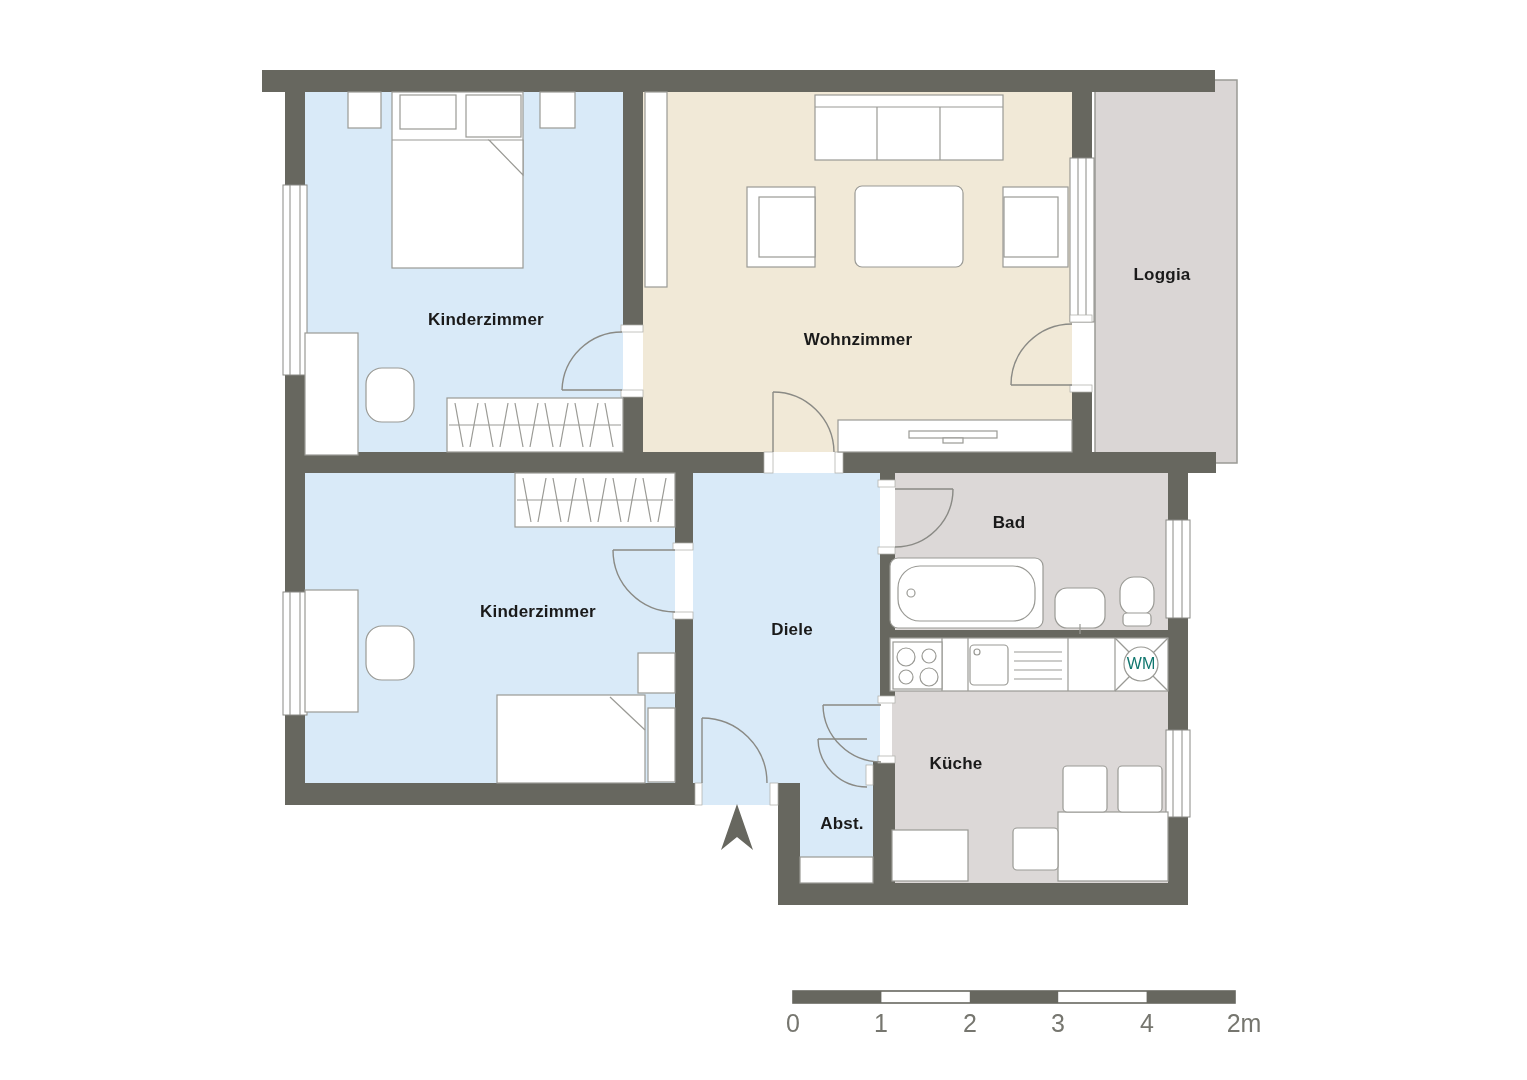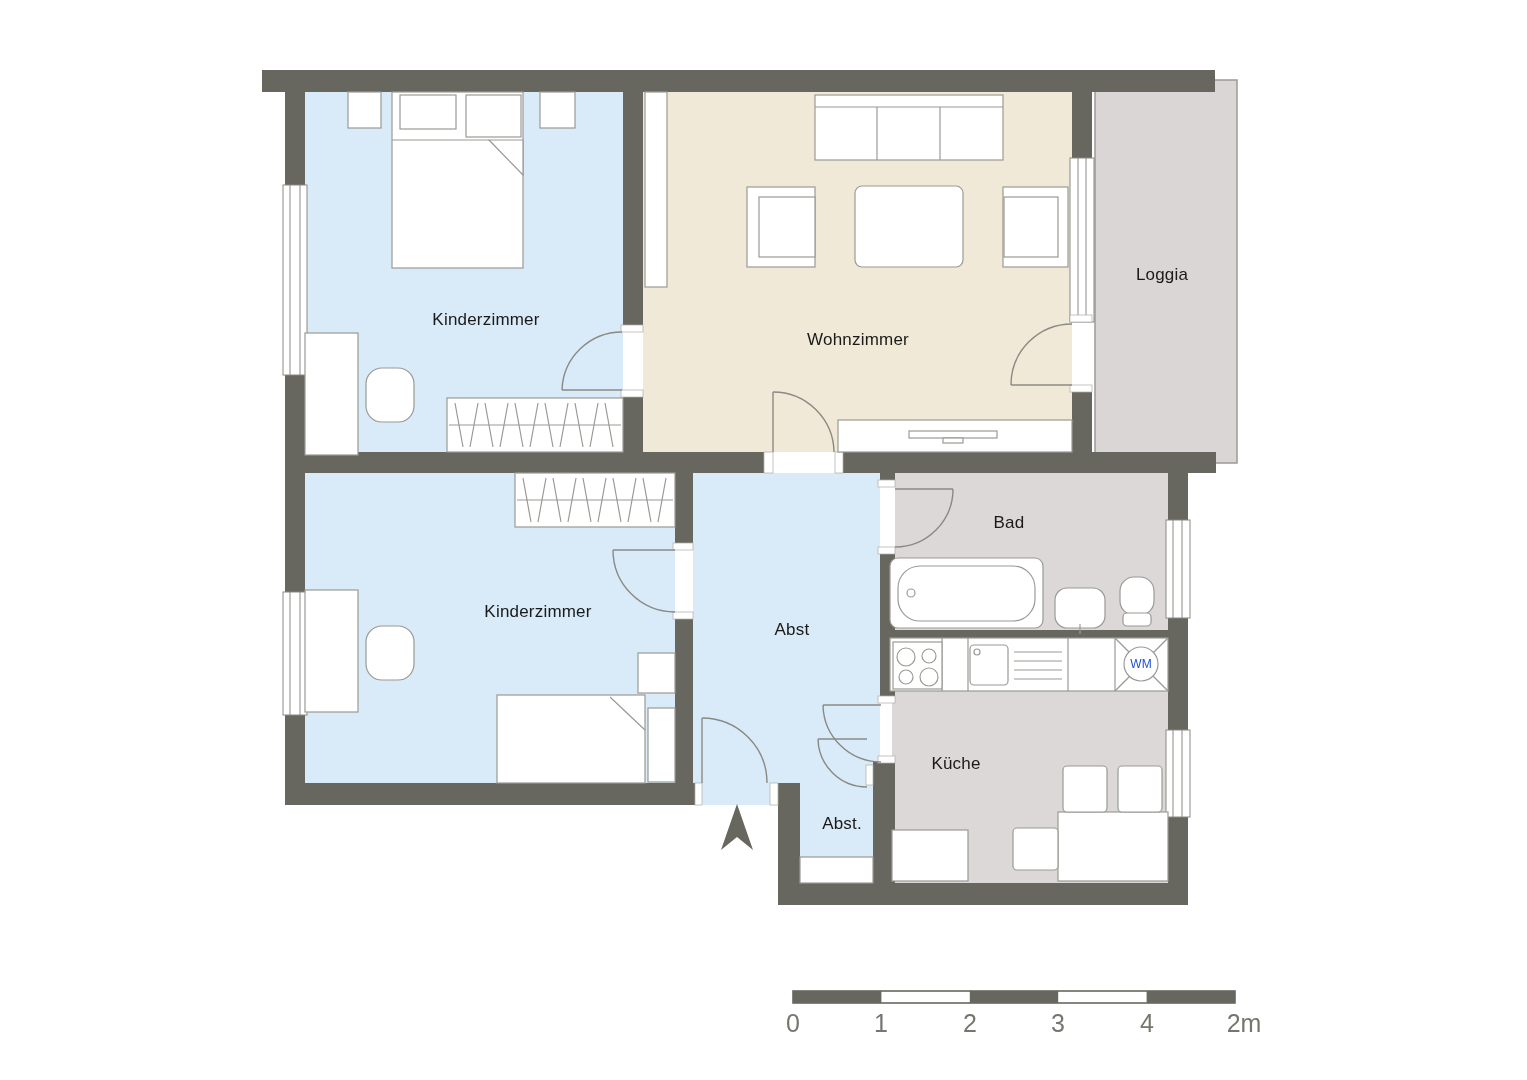--- a/index.html
+++ b/index.html
@@ -1,21 +1,21 @@
 <!DOCTYPE html>
 <html><head>
 <meta charset="utf-8">
 <style>
   html,body{margin:0;padding:0;background:#fff;}
   #canvas{position:relative;width:1527px;height:1080px;background:#ffffff;overflow:hidden;
           font-family:"Liberation Sans",sans-serif;}
   #plan-svg{position:absolute;left:0;top:0;}
-  .room-label{position:absolute;transform:translate(-50%,-50%);font-weight:normal;font-size:17px;
+  .room-label{position:absolute;transform:translate(-50%,-50%);font-weight:bold;font-size:17px;
               color:#1a1a1a;white-space:nowrap;letter-spacing:.2px;}
-  .wm-label{position:absolute;transform:translate(-50%,-50%);font-size:12px;color:#1d4ed8;}
+  .wm-label{position:absolute;transform:translate(-50%,-50%);font-size:16px;color:#0f766e;}
   .scale-label{position:absolute;transform:translate(-50%,0);font-size:25px;color:#76766f;}
   #watermark{position:absolute;left:400px;top:430px;width:810px;height:270px;pointer-events:none;
              filter:drop-shadow(0 5px 7px rgba(110,130,155,.5));}
   #watermark-text{position:absolute;left:0;top:92px;width:810px;text-align:center;
                   font-family:"DejaVu Serif",serif;font-size:90px;letter-spacing:1px;
                   color:rgba(255,255,255,.82);}
   #logo-svg{position:absolute;left:160px;top:12px;}
 </style>
 </head>
 <body>
@@ -273,21 +273,21 @@
     <rect x="969.8" y="991" width="88.4" height="12" fill="#67675f"></rect>
     <rect x="1146.6" y="991" width="88.4" height="12" fill="#67675f"></rect>
   </g>
 </svg>
 
 
   <div class="room-label" style="left:486px;top:320px">Kinderzimmer</div>
   <div class="room-label" style="left:858px;top:340px">Wohnzimmer</div>
   <div class="room-label" style="left:1162px;top:275px">Loggia</div>
   <div class="room-label" style="left:538px;top:612px">Kinderzimmer</div>
-  <div class="room-label" style="left:792px;top:630px">Abst</div>
+  <div class="room-label" style="left:792px;top:630px">Diele</div>
   <div class="room-label" style="left:1009px;top:523px">Bad</div>
   <div class="room-label" style="left:956px;top:764px">Küche</div>
   <div class="room-label" style="left:842px;top:824px">Abst.</div>
   <div class="wm-label" style="left:1141px;top:664px">WM</div>
 
   <div class="scale-label" style="left:793px;top:1009px">0</div>
   <div class="scale-label" style="left:881px;top:1009px">1</div>
   <div class="scale-label" style="left:970px;top:1009px">2</div>
   <div class="scale-label" style="left:1058px;top:1009px">3</div>
   <div class="scale-label" style="left:1147px;top:1009px">4</div>

